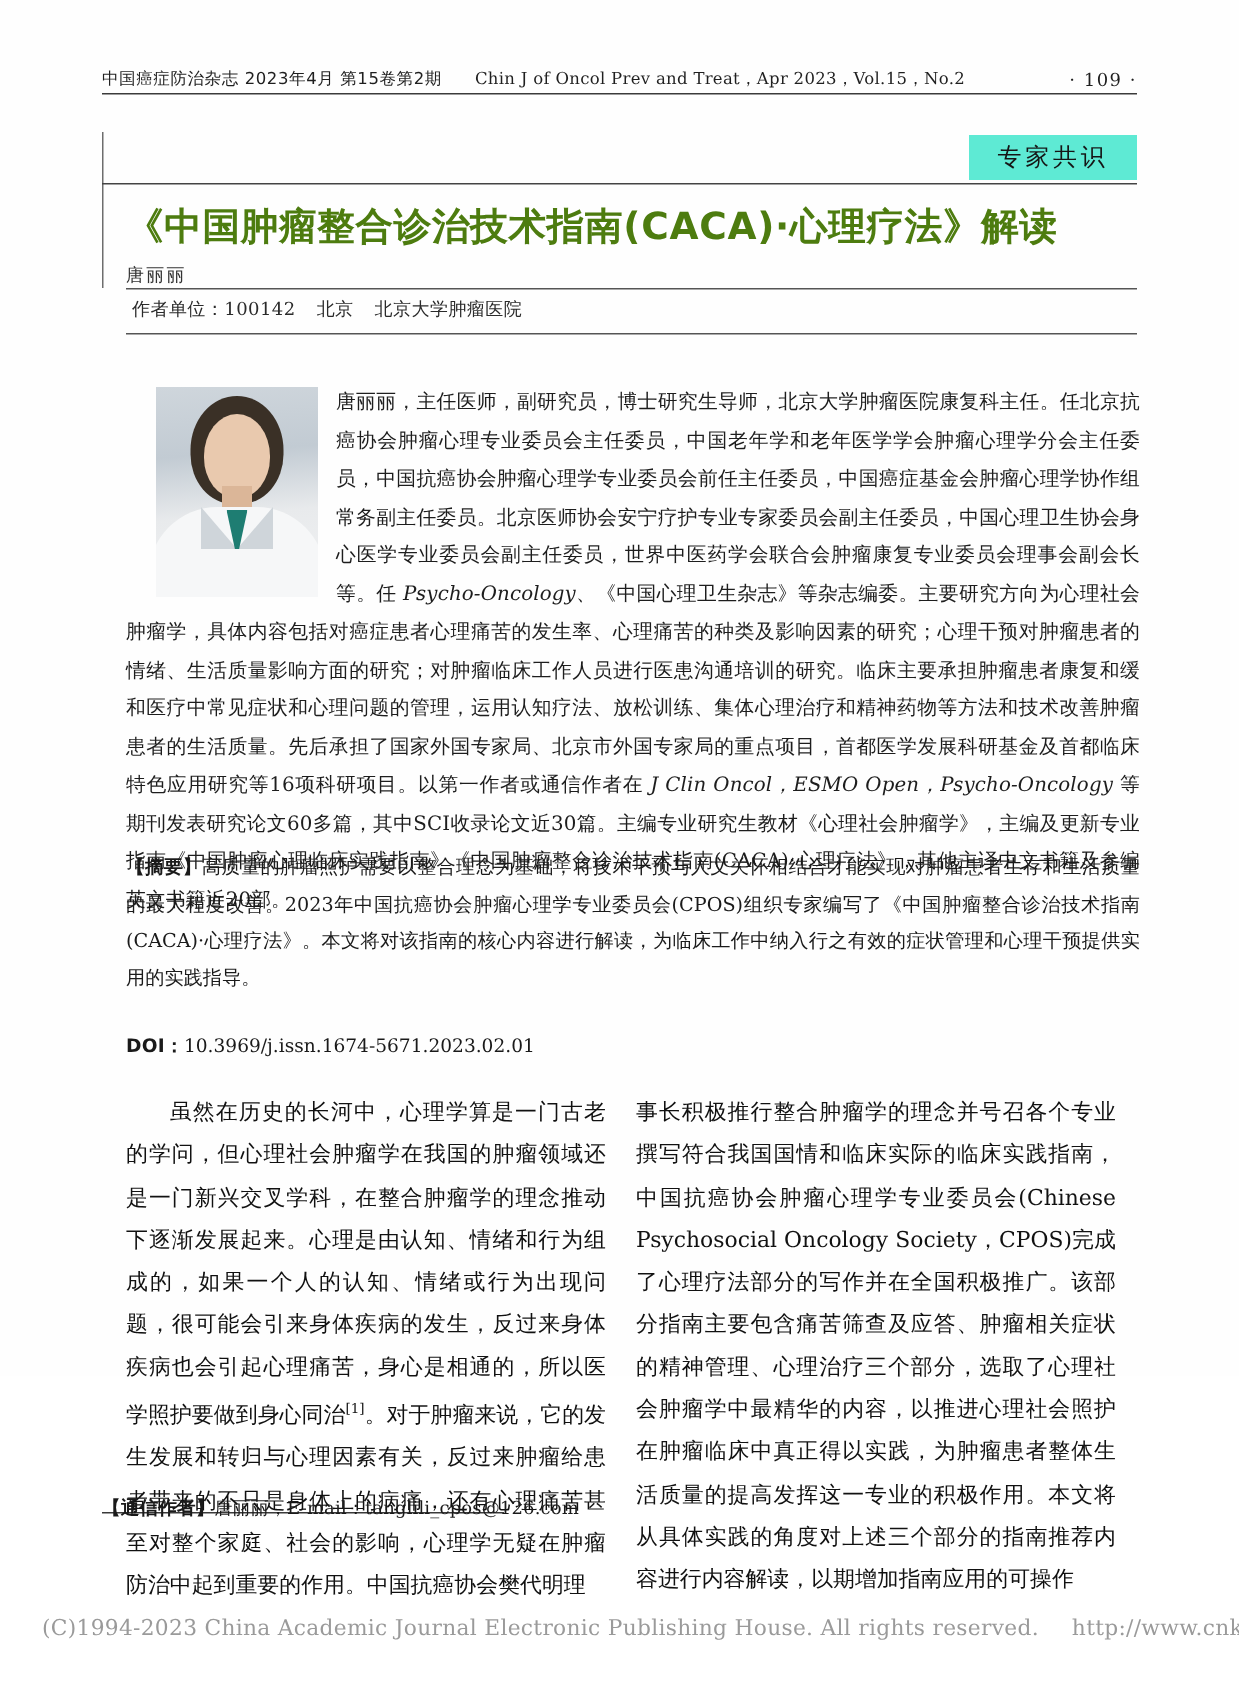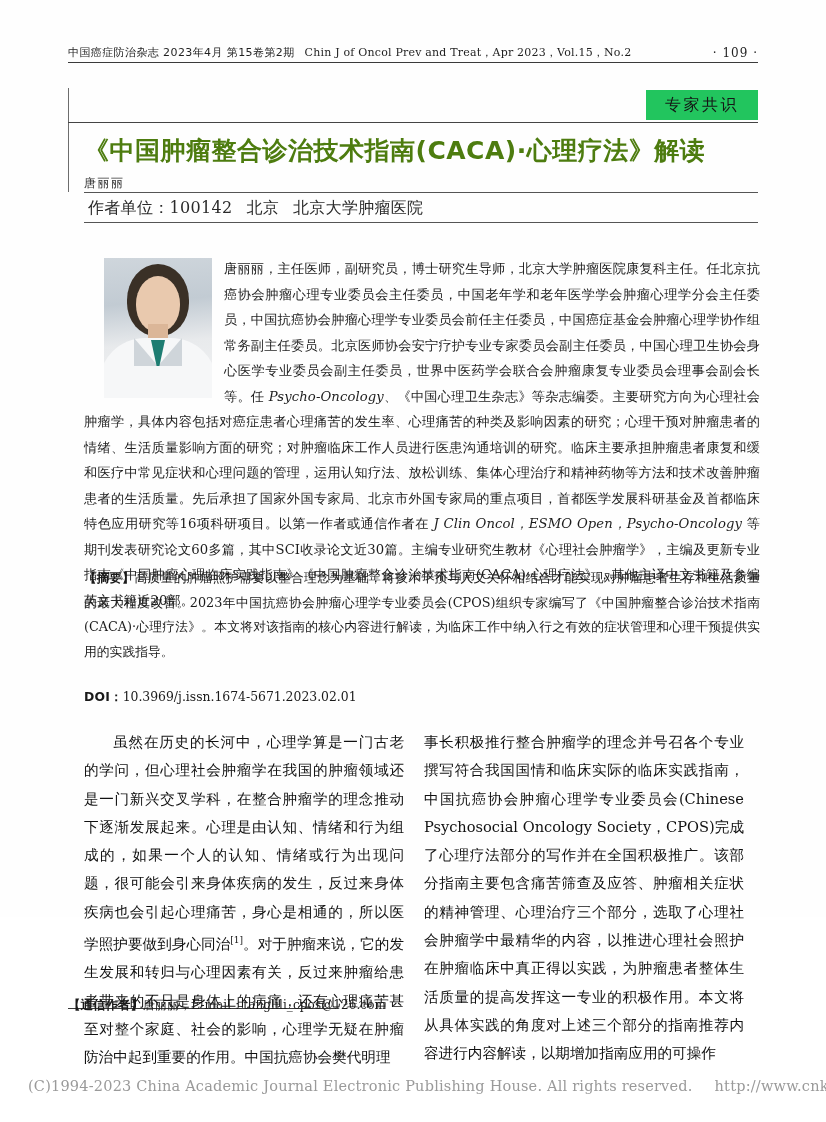--- a/index.html
+++ b/index.html
@@ -36,21 +36,21 @@
     font-size: 11.5px;
     letter-spacing: 0.2px;
     color: #1f1f1f;
   }
   .runhead-cn {
     font-family: "DejaVu Sans", "Liberation Sans", sans-serif;
     font-size: 11px;
     letter-spacing: 0.4px;
   }
   .runhead-en {
-    margin-left: 10px;
+    margin-left: 22px;
     font-size: 11px;
     font-family: "DejaVu Serif", "Liberation Serif", serif;
   }
   .runhead-spacer { flex: 1 1 auto; }
   .runhead-page {
     font-size: 12px;
     letter-spacing: 1px;
     white-space: nowrap;
   }
   .rule-top {
@@ -72,21 +72,21 @@
     border-left: 1.1px solid #6d6d6d;
   }
 
   
   .badge {
     position: absolute;
     right: 68px;
     top: 90px;
     width: 112px;
     height: 30px;
-    background: #22c55e;
+    background: #5eead4;
     display: flex;
     align-items: center;
     justify-content: center;
     font-family: "DejaVu Sans", "Liberation Sans", sans-serif;
     font-size: 16px;
     letter-spacing: 2.5px;
     color: #151515;
   }
   .rule-under-badge {
     position: absolute;
@@ -124,21 +124,21 @@
     left: 84px;
     top: 192px;
     width: 674px;
     height: 0;
     border-top: 1px solid #555;
   }
   .affiliation {
     position: absolute;
     left: 88px;
     top: 198px;
-    font-size: 16px;
+    font-size: 12px;
     letter-spacing: 0.3px;
     color: #2a2a2a;
   }
   .affil-gap { display: inline-block; width: 14px; }
   .rule-under-affil {
     position: absolute;
     left: 84px;
     top: 222px;
     width: 674px;
     height: 0;

